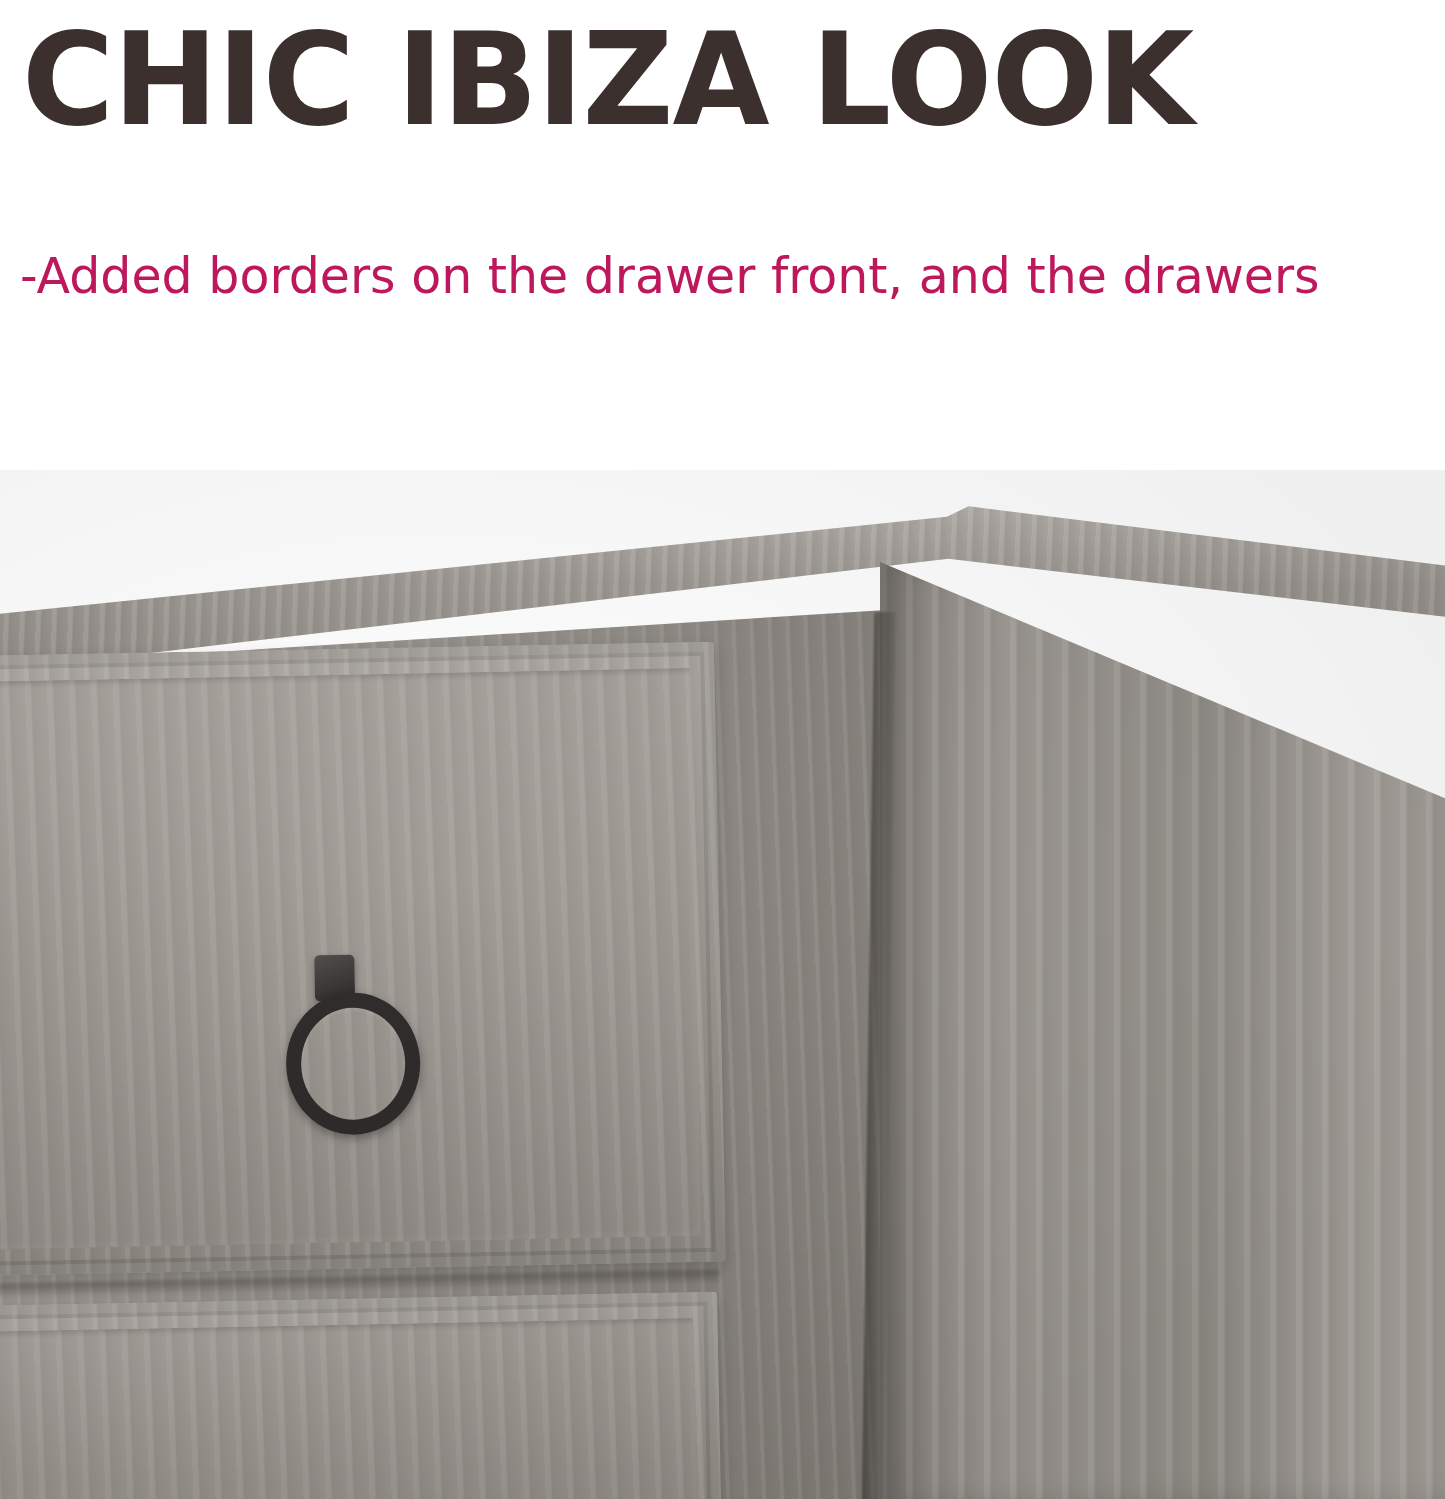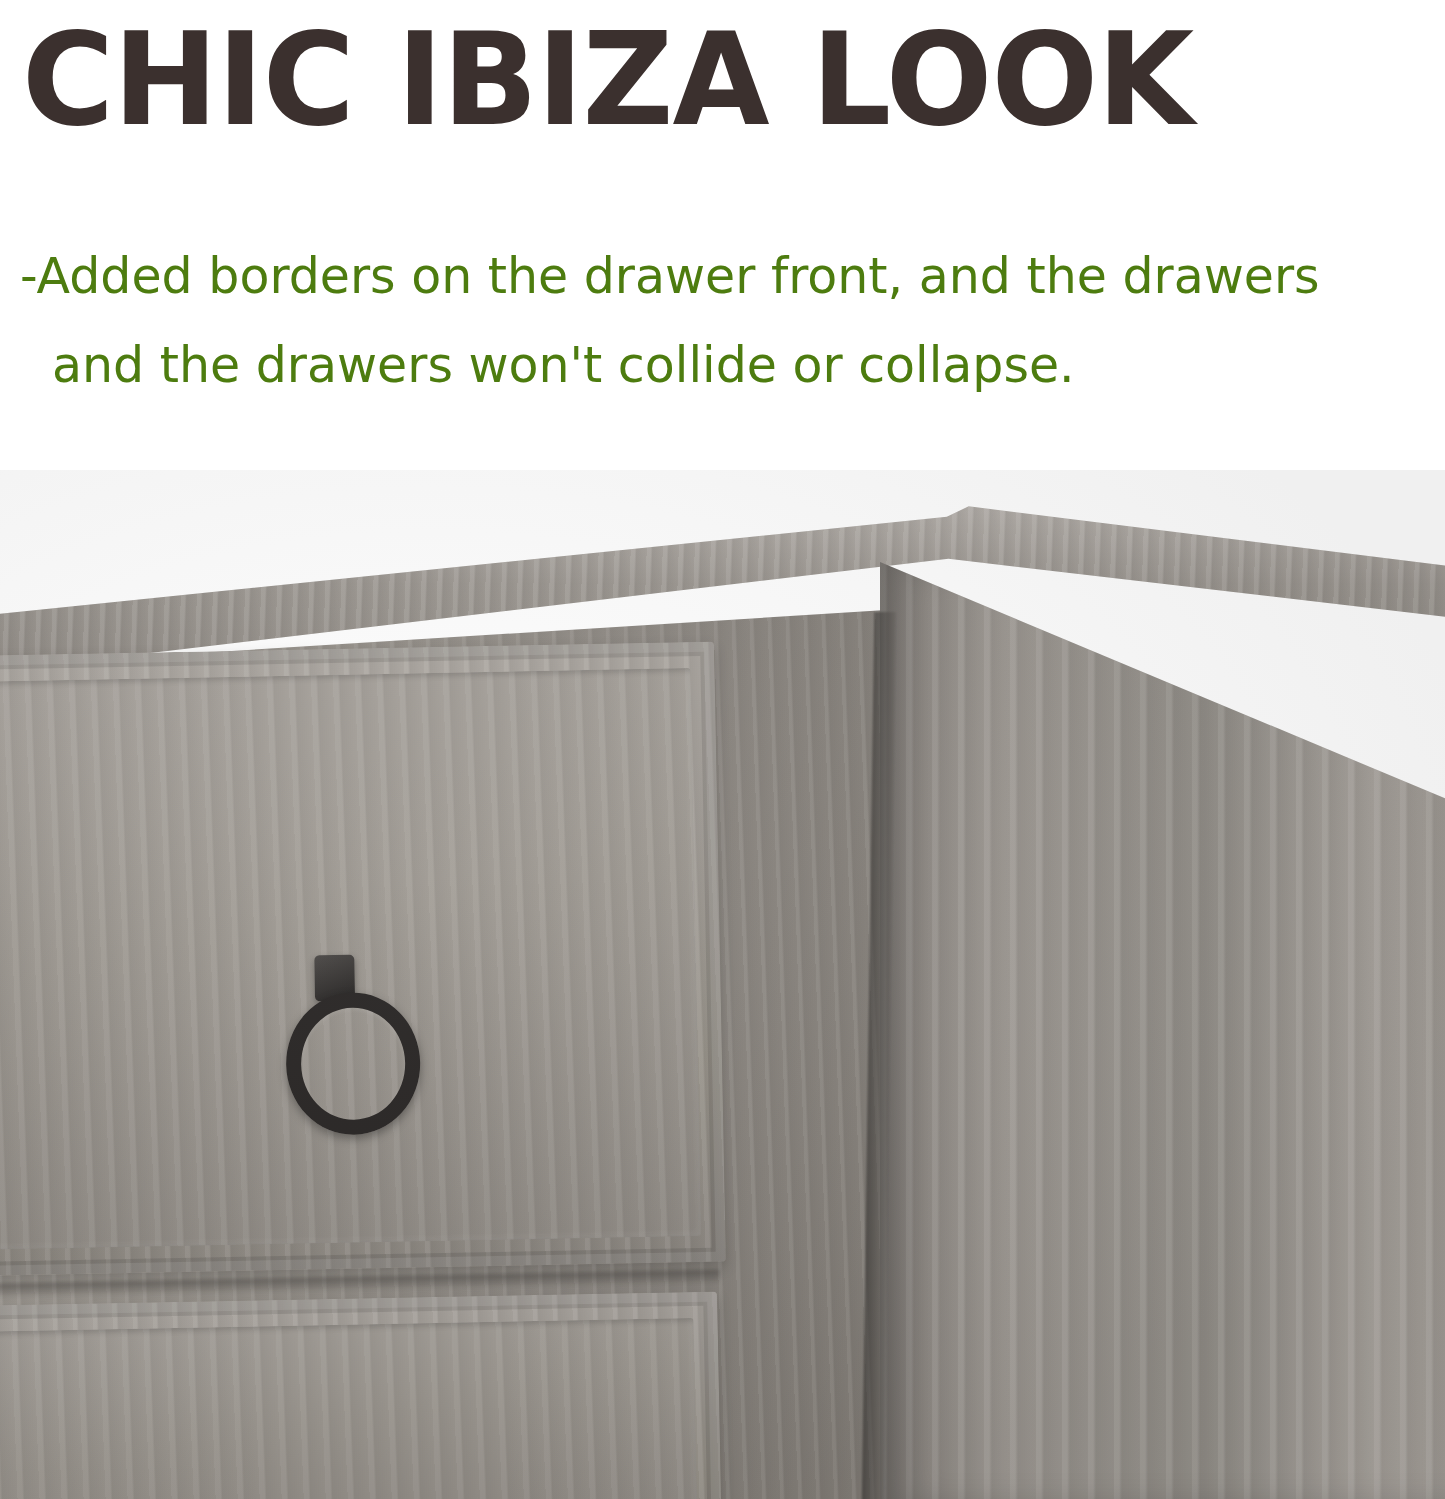--- a/index.html
+++ b/index.html
@@ -34,21 +34,21 @@
 
   .subcopy {
     position: absolute;
     top: 232px;
     left: 20px;
     width: 1400px;
     font-family: "DejaVu Sans", sans-serif;
     font-weight: 400;
     font-size: 49px;
     line-height: 1.82;
-    color: #4d7c0f;
+    color: #be185d;
   }
   .subcopy .line2 {
     display: block;
     padding-left: 32px;
   }
 
   
   .photo {
     position: absolute;
     left: 0;
@@ -243,21 +243,20 @@
     background: #fff;
   }
 </style>
 </head>
 <body>
 
 <div class="headline">CHIC IBIZA LOOK</div>
 
 <div class="subcopy">
   <span class="line1">-Added borders on the drawer front, and the drawers</span>
-  <span class="line2">and the drawers won't collide or collapse.</span>
 </div>
 
 <div class="photo">
   <div class="dresser">
 
     <div class="top-slab"></div>
 
     <div class="front-face"></div>
 
     <div class="side-face"></div>

